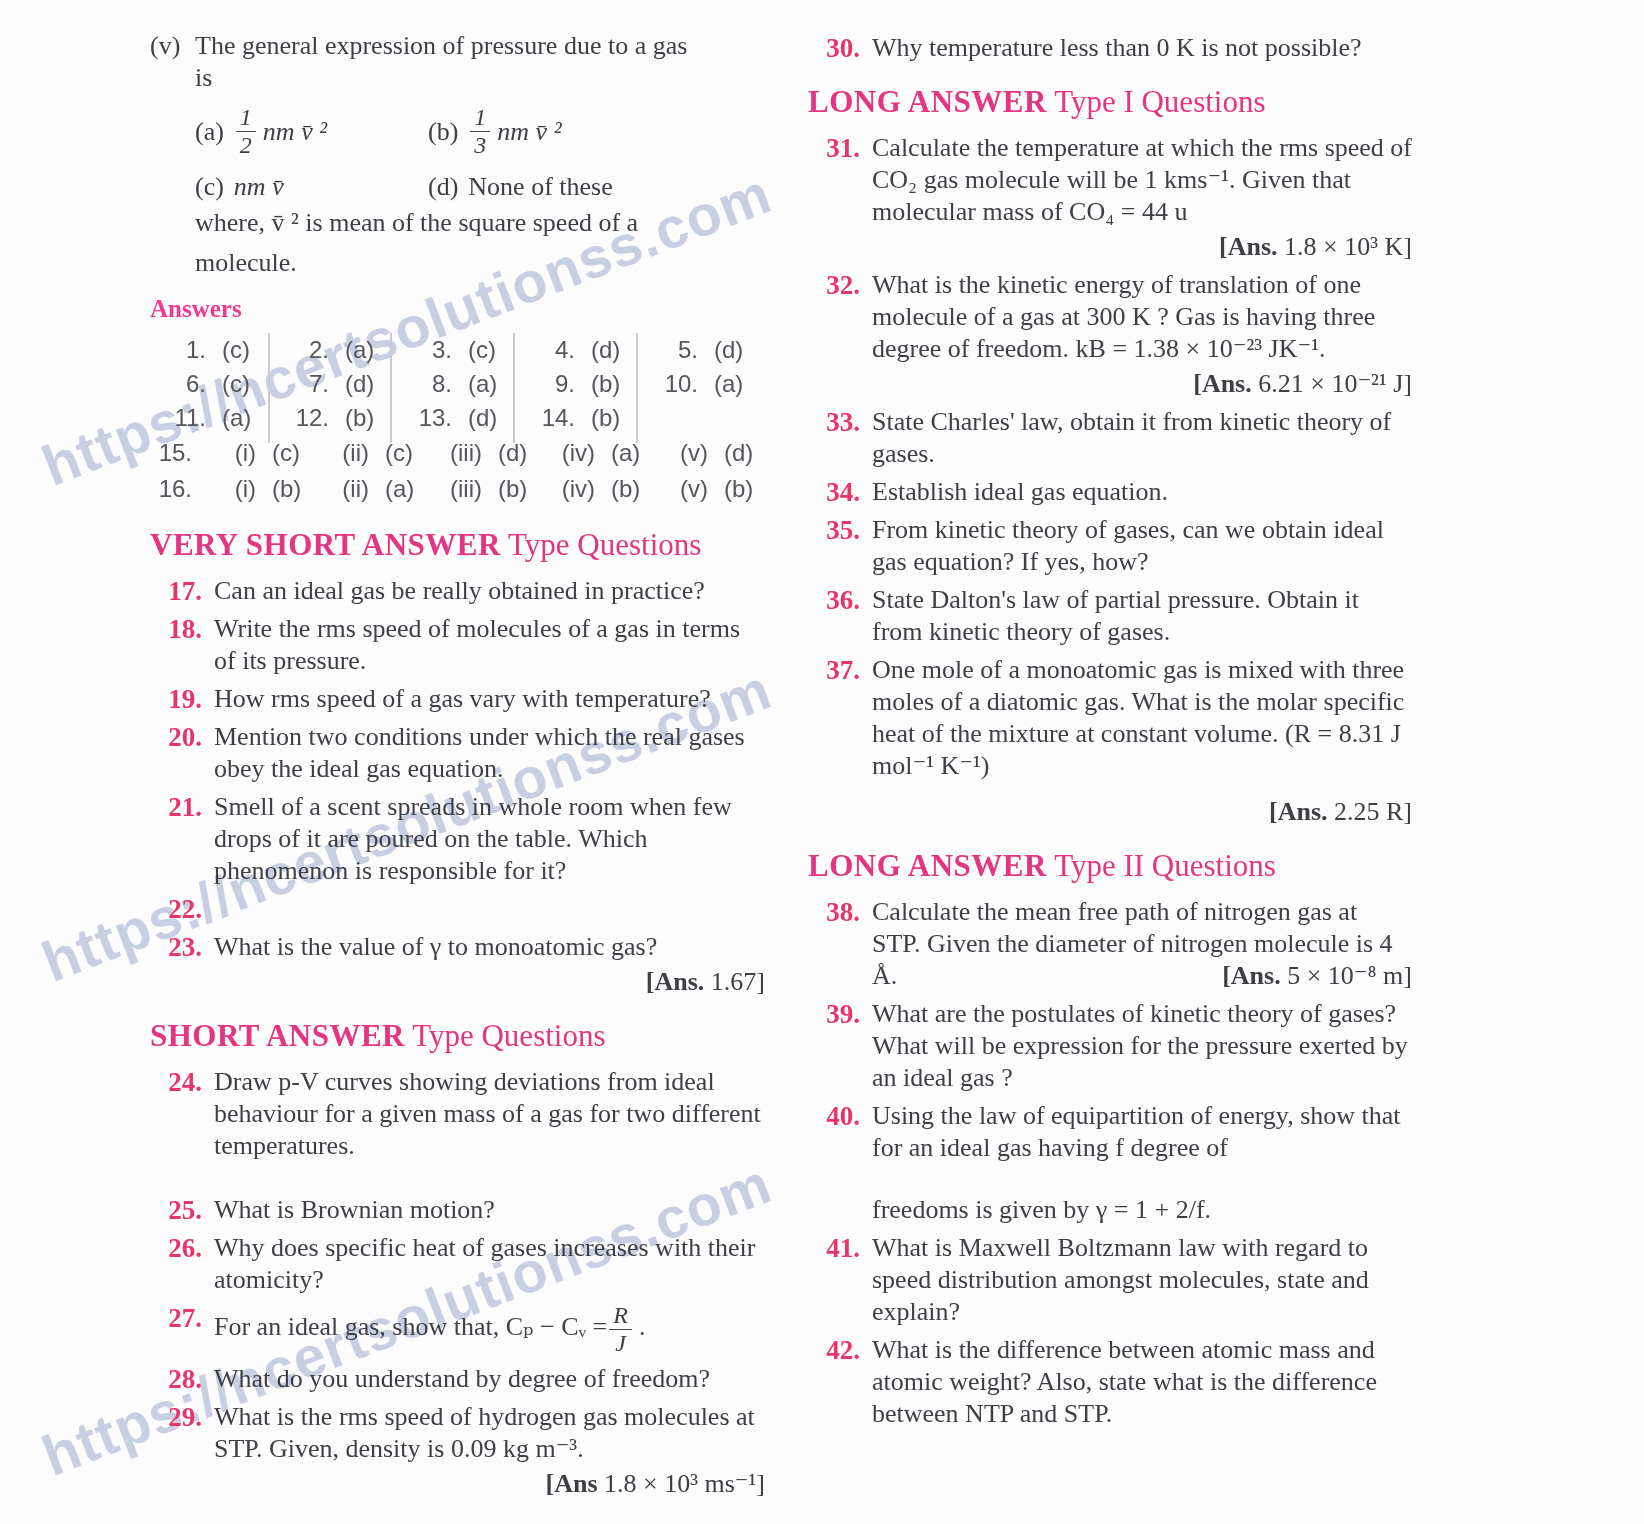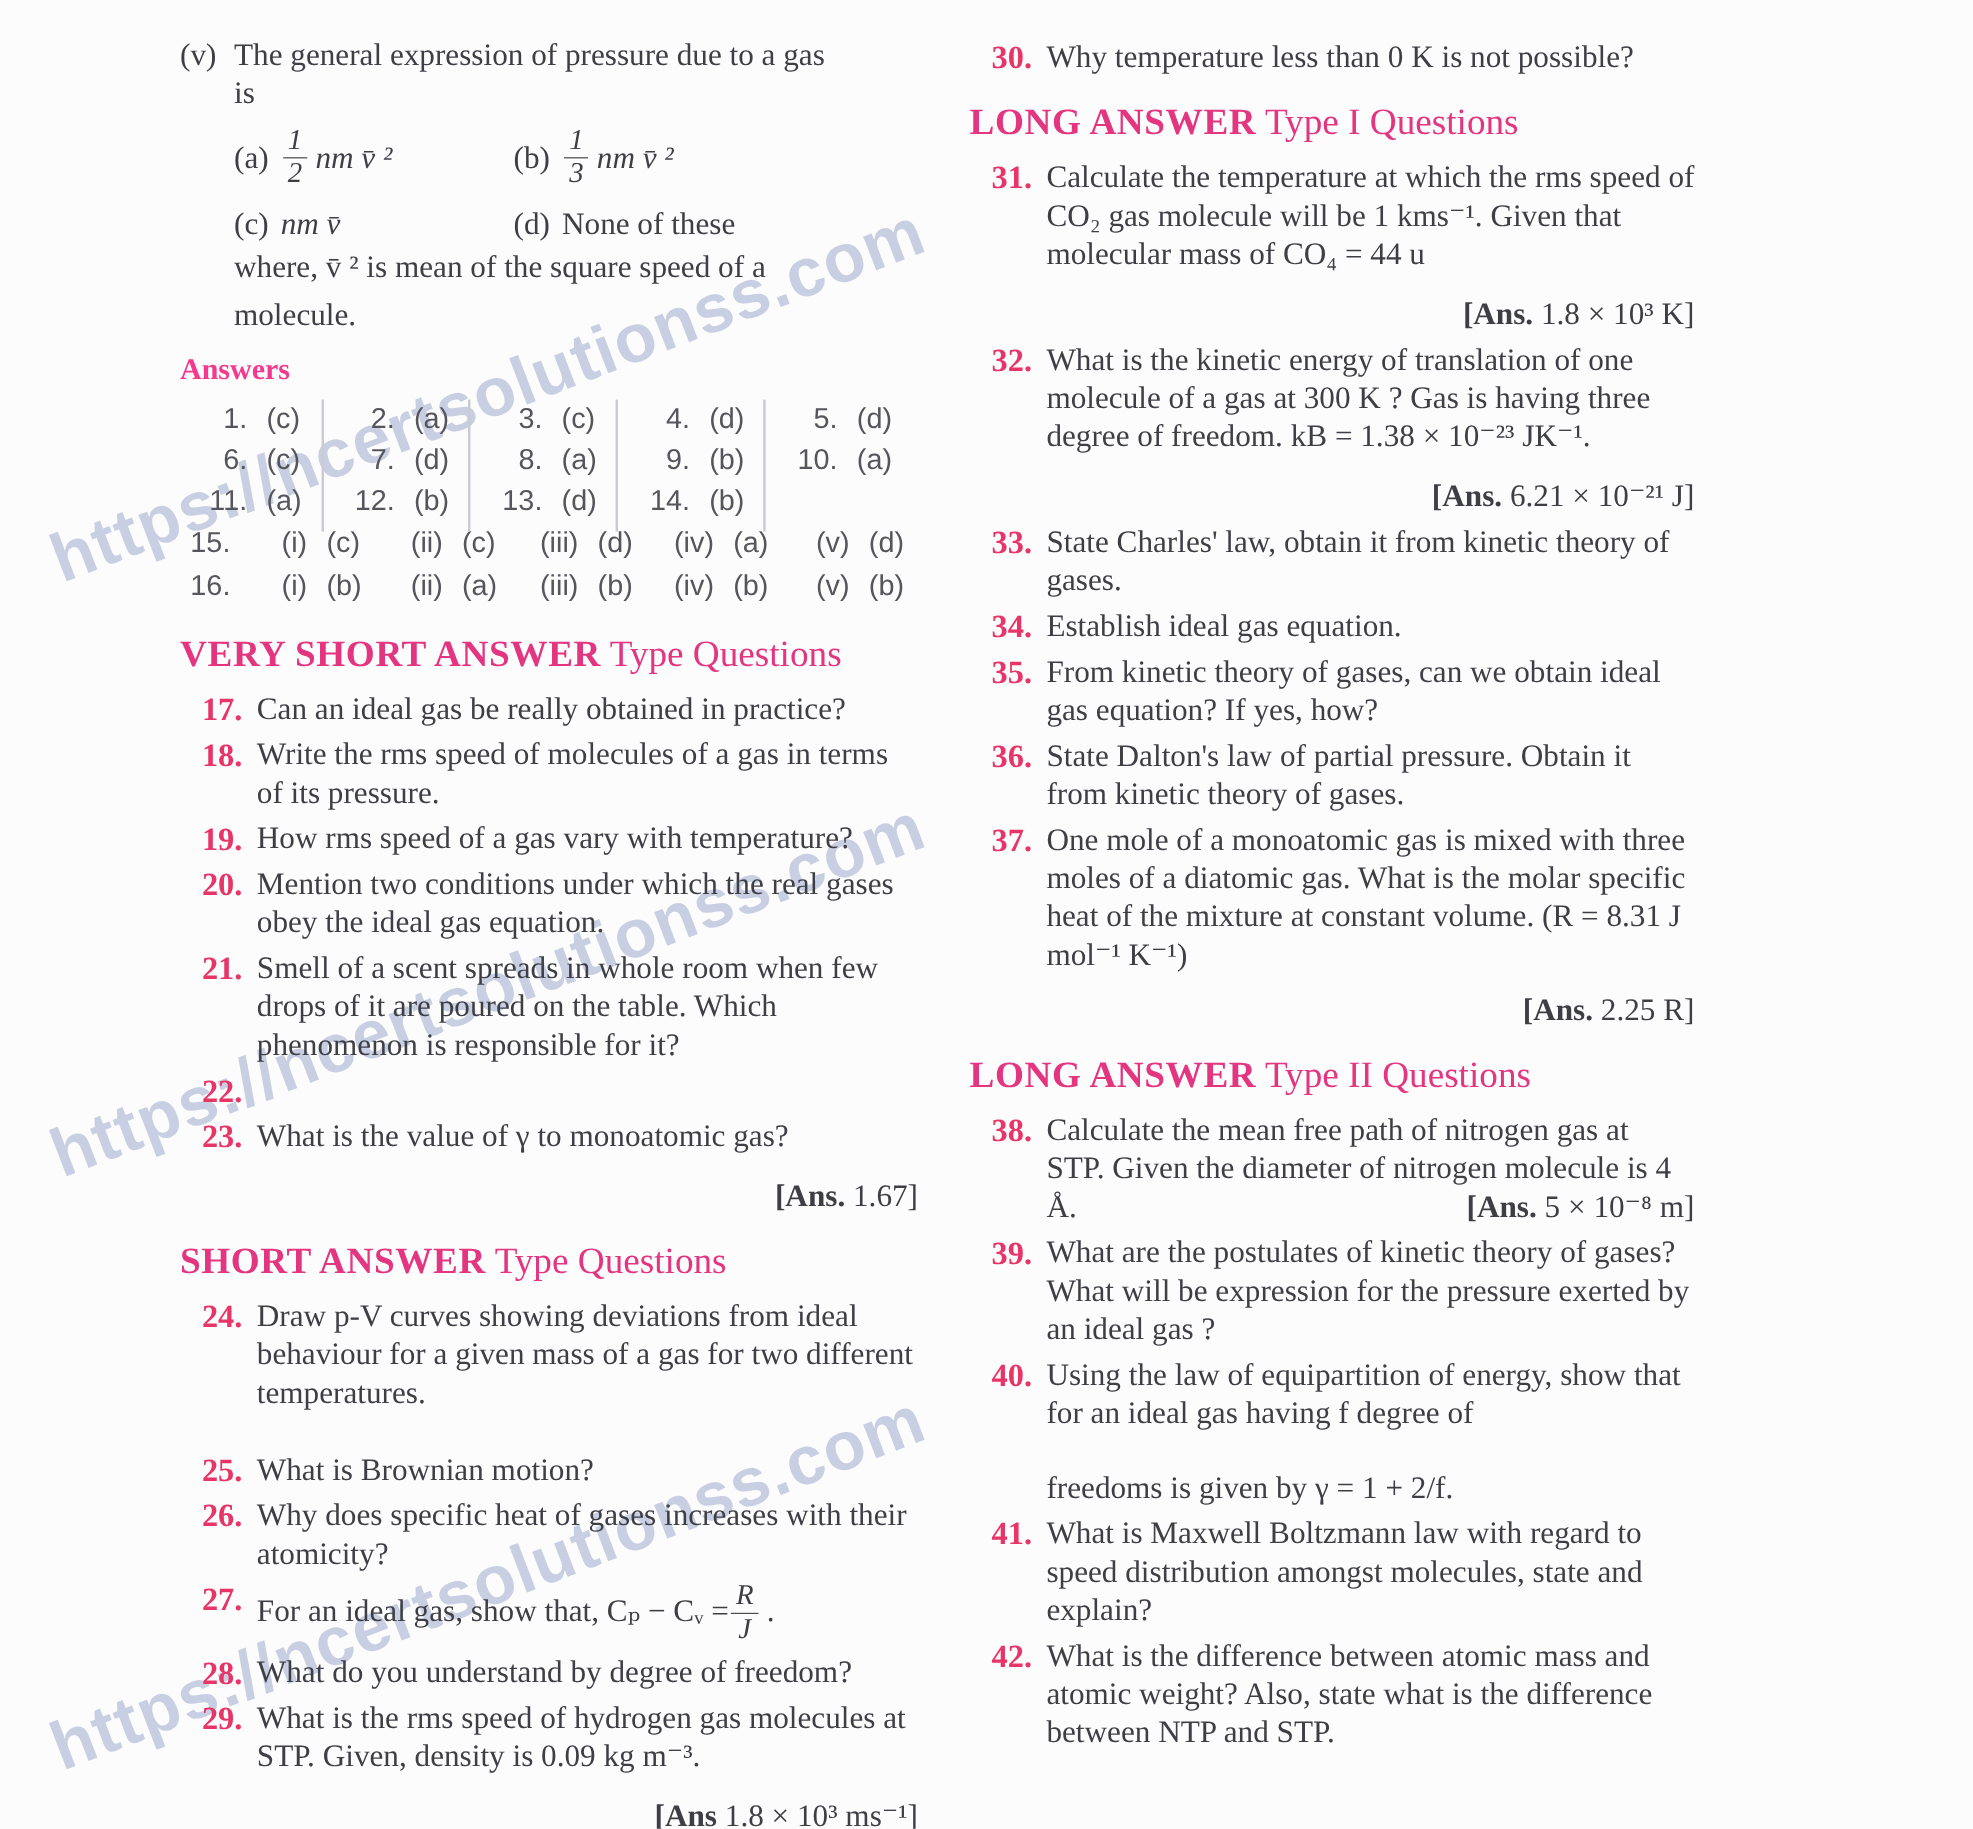--- a/index.html
+++ b/index.html
@@ -48,21 +48,21 @@
   
   .sec-heading{font-size:31px;line-height:36px;color:#e33580;margin-top:20px;}
   .sec-heading .h-main{font-weight:700;letter-spacing:0.5px;}
   .sec-heading .h-sub{font-weight:400;}
   .qlist{margin-top:12px;}
   .q{display:flex;margin-bottom:6px;}
   .qnum{width:64px;min-width:64px;text-align:right;padding-right:12px;box-sizing:border-box;
         font-weight:700;color:#e73568;font-size:27px;}
   .qbody{flex:1;}
   .q.gap-after{margin-bottom:32px;}
-  .ans{display:block;text-align:right;margin-top:18px;font-size:26px;}
+  .ans{display:block;text-align:right;margin-top:3px;font-size:26px;}
   .ans b{font-weight:700;}
   .ans.up{margin-top:-32px;}
   .ans.gap{margin-top:14px;}
   .body2{margin-top:30px;}
   .q30{margin-bottom:0;}
 </style>
 </head>
 <body>
 
 <div class="page">

